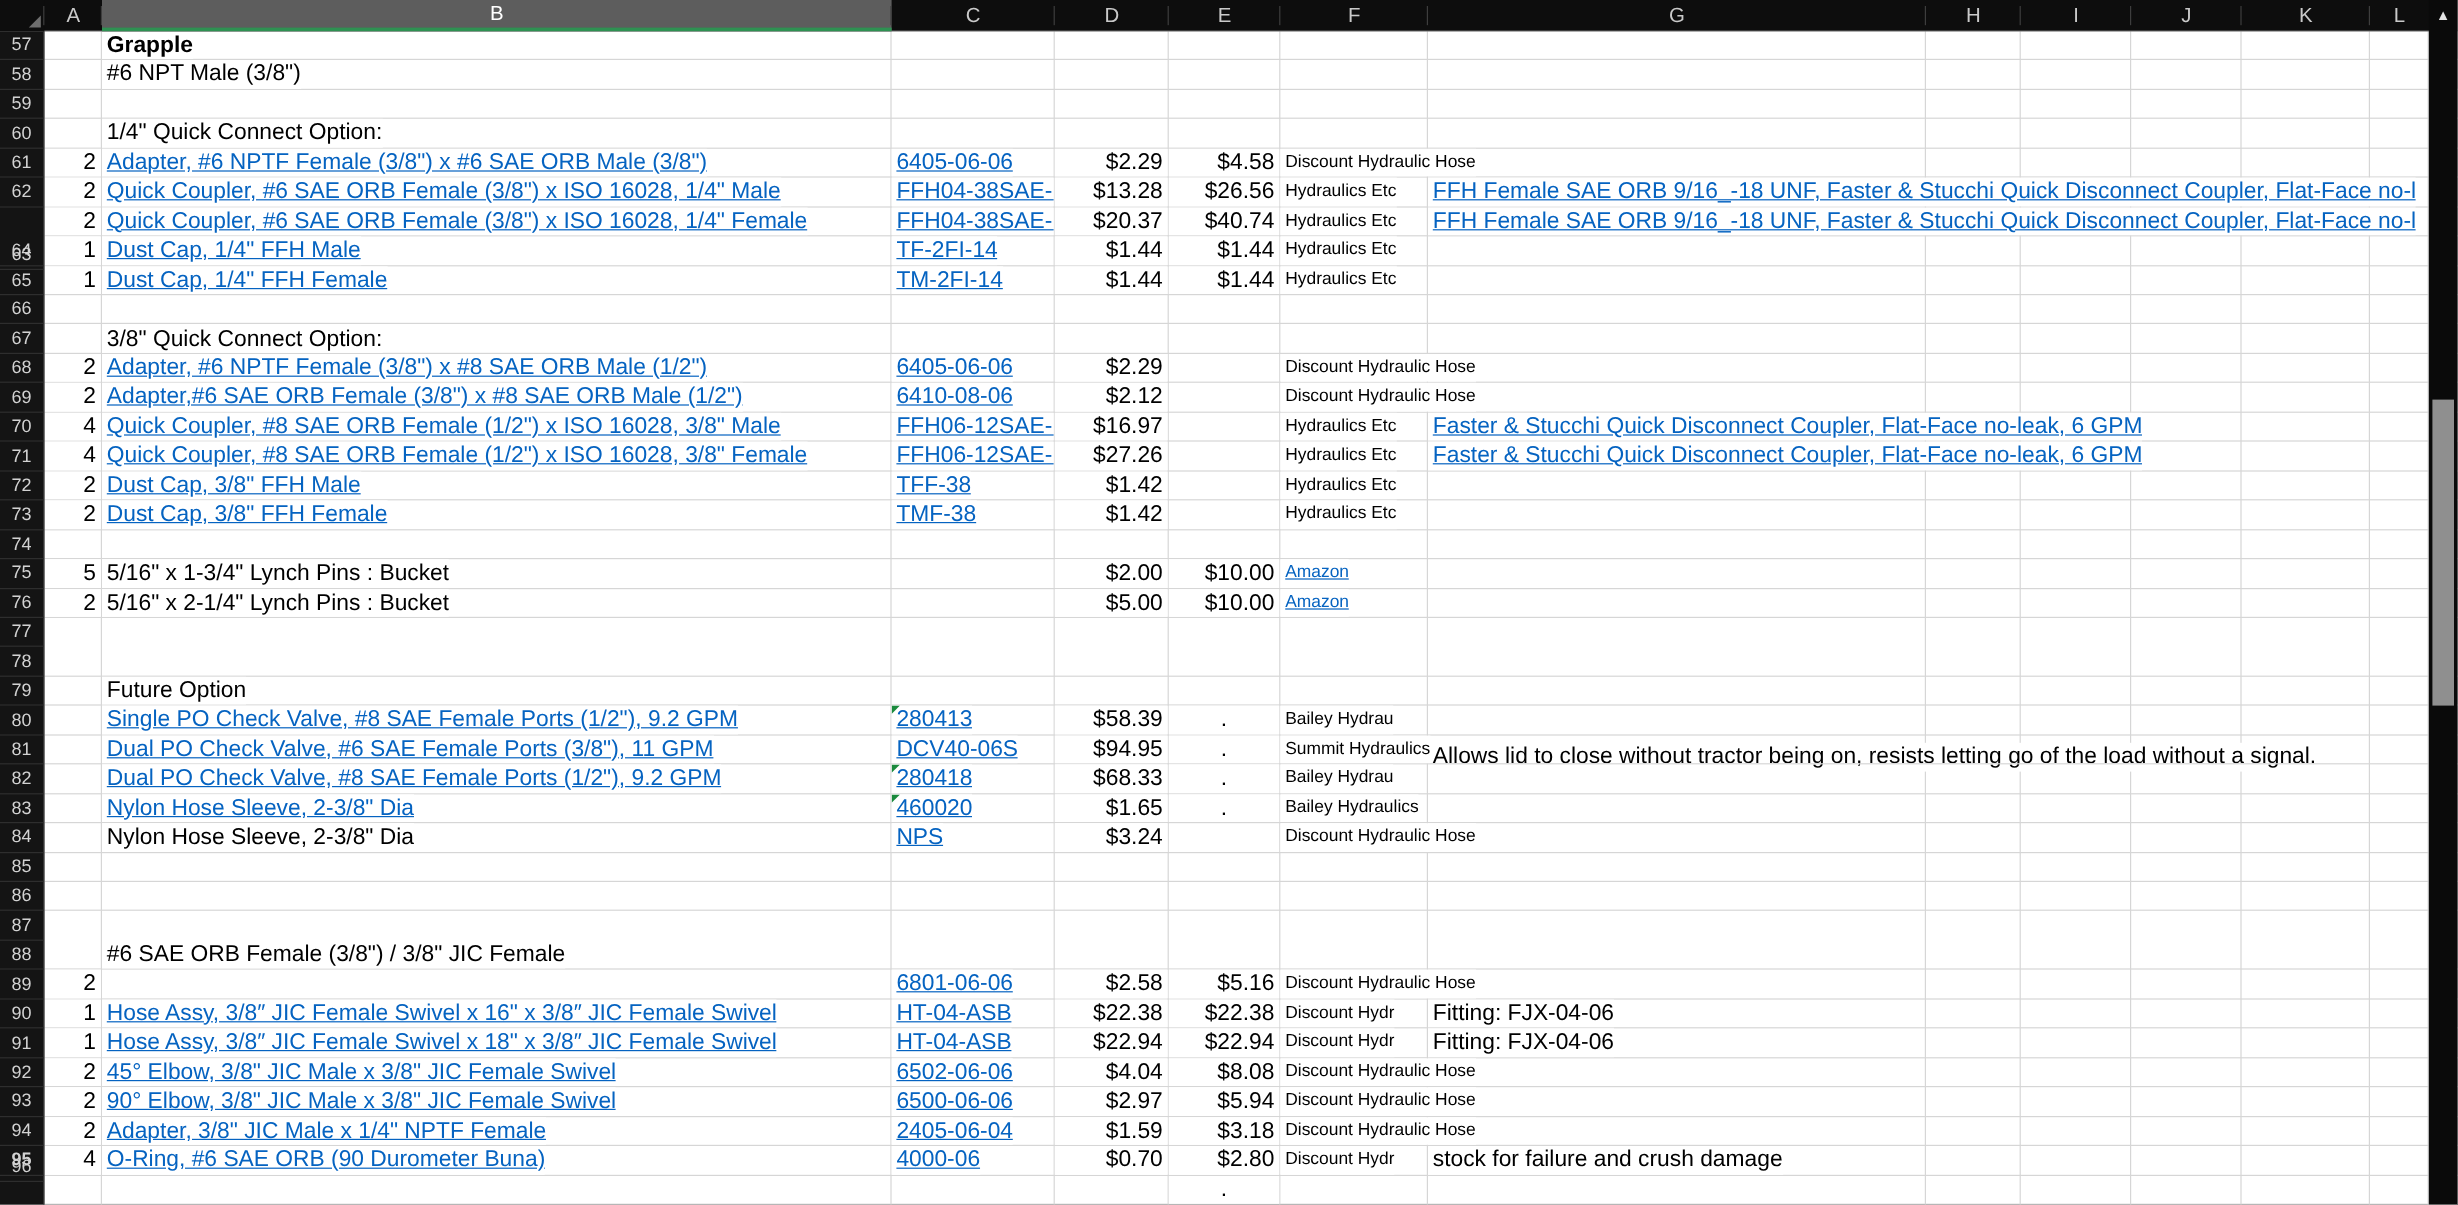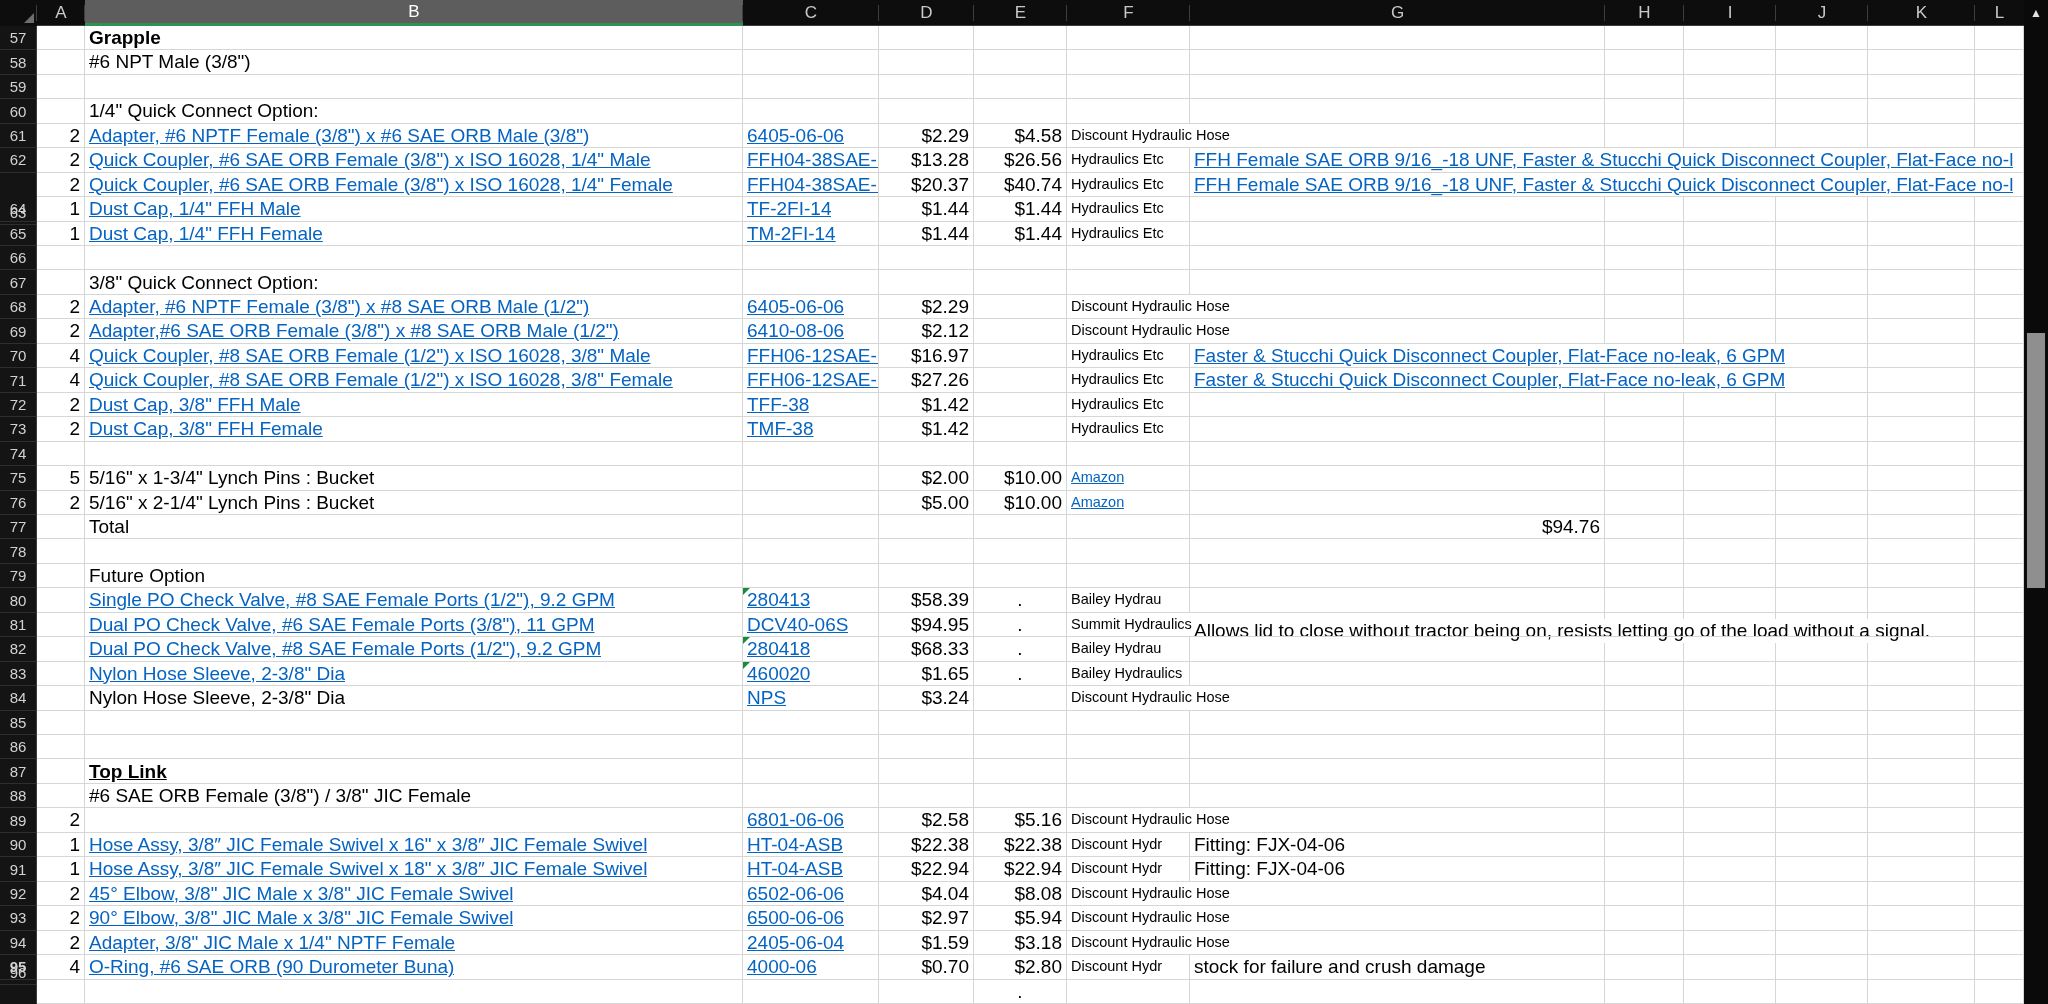--- a/index.html
+++ b/index.html
@@ -240,24 +240,20 @@
         <div class="cell ar" style="left: 937px; width: 92px;">$10.00</div>
         <div class="cell lnk sm" style="left: 1030px;">Amazon</div>
       </div>
       <div class="row" style="top: 464.55px;">
         <div class="cell ar" style="left: 0px; width: 47px;">2</div>
         <div class="cell" style="left: 48px; max-width: 793px;">5/16" x 2-1/4" Lynch Pins : Bucket</div>
         <div class="cell ar" style="left: 842px; width: 94px;">$5.00</div>
         <div class="cell ar" style="left: 937px; width: 92px;">$10.00</div>
         <div class="cell lnk sm" style="left: 1030px;">Amazon</div>
       </div>
-      <div class="row" style="top: 489px;">
-        <div class="cell" style="left: 48px; max-width: 1104px;">Total</div>
-        <div class="cell ar" style="left: 1153px; width: 414px;">$94.76</div>
-      </div>
       <div class="row" style="top: 513.45px;"></div>
       <div class="row" style="top: 537.9px;">
         <div class="cell" style="left: 48px;">Future Option</div>
       </div>
       <div class="row" style="top: 562.35px;">
         <div class="cell lnk" style="left: 48px; max-width: 657px;">Single PO Check Valve, #8 SAE Female Ports (1/2"), 9.2 GPM</div>
         <div class="cell lnk" style="left: 706px; max-width: 135px; position: absolute;">280413<div class="tri"></div></div>
         <div class="cell ar" style="left: 842px; width: 94px;">$58.39</div>
         <div class="cell ac" style="left: 937px; width: 92px;">.</div>
         <div class="cell sm" style="left: 1030px; max-width: 122px;">Bailey Hydrau</div>
@@ -285,23 +281,20 @@
         <div class="cell sm" style="left: 1030px;">Bailey Hydraulics</div>
       </div>
       <div class="row" style="top: 660.15px;">
         <div class="cell" style="left: 48px; max-width: 657px;">Nylon Hose Sleeve, 2-3/8" Dia</div>
         <div class="cell lnk" style="left: 706px; max-width: 135px;">NPS</div>
         <div class="cell ar" style="left: 842px; width: 94px;">$3.24</div>
         <div class="cell sm" style="left: 1030px;">Discount Hydraulic Hose</div>
       </div>
       <div class="row" style="top: 684.6px;"></div>
       <div class="row" style="top: 709.05px;"></div>
-      <div class="row" style="top: 733.5px;">
-        <div class="cell b u" style="left: 48px;">Top Link</div>
-      </div>
       <div class="row" style="top: 757.95px;">
         <div class="cell" style="left: 48px;">#6 SAE ORB Female (3/8") / 3/8" JIC Female</div>
       </div>
       <div class="row" style="top: 782.4px;">
         <div class="cell ar" style="left: 0px; width: 47px;">2</div>
         <div class="cell lnk" style="left: 706px; max-width: 135px;">6801-06-06</div>
         <div class="cell ar" style="left: 842px; width: 94px;">$2.58</div>
         <div class="cell ar" style="left: 937px; width: 92px;">$5.16</div>
         <div class="cell sm" style="left: 1030px;">Discount Hydraulic Hose</div>
       </div>

